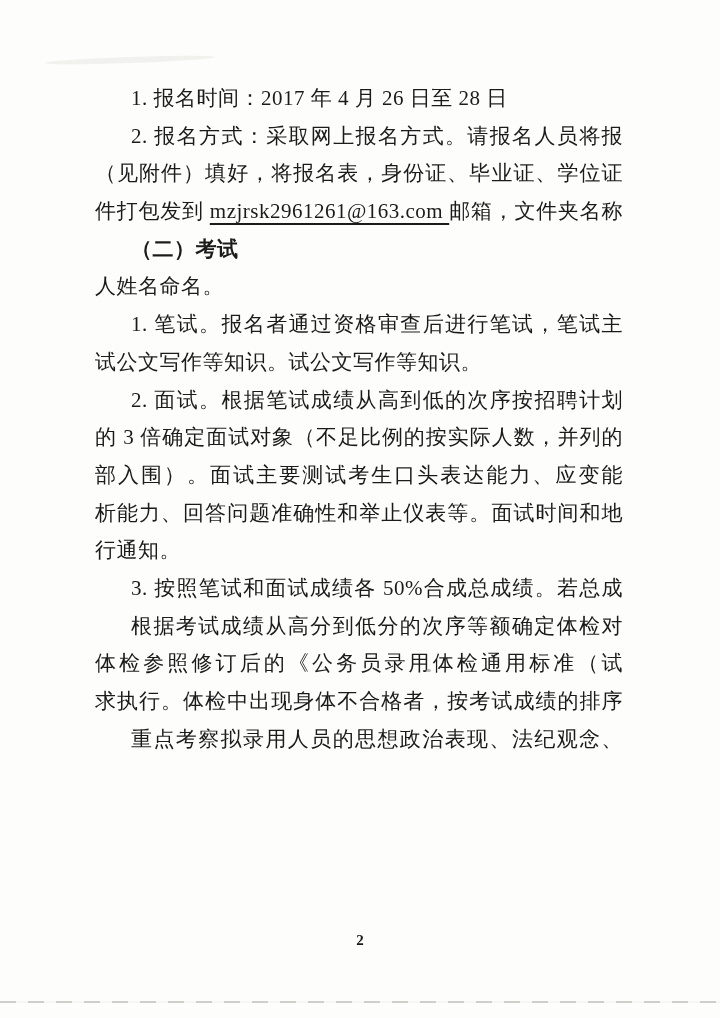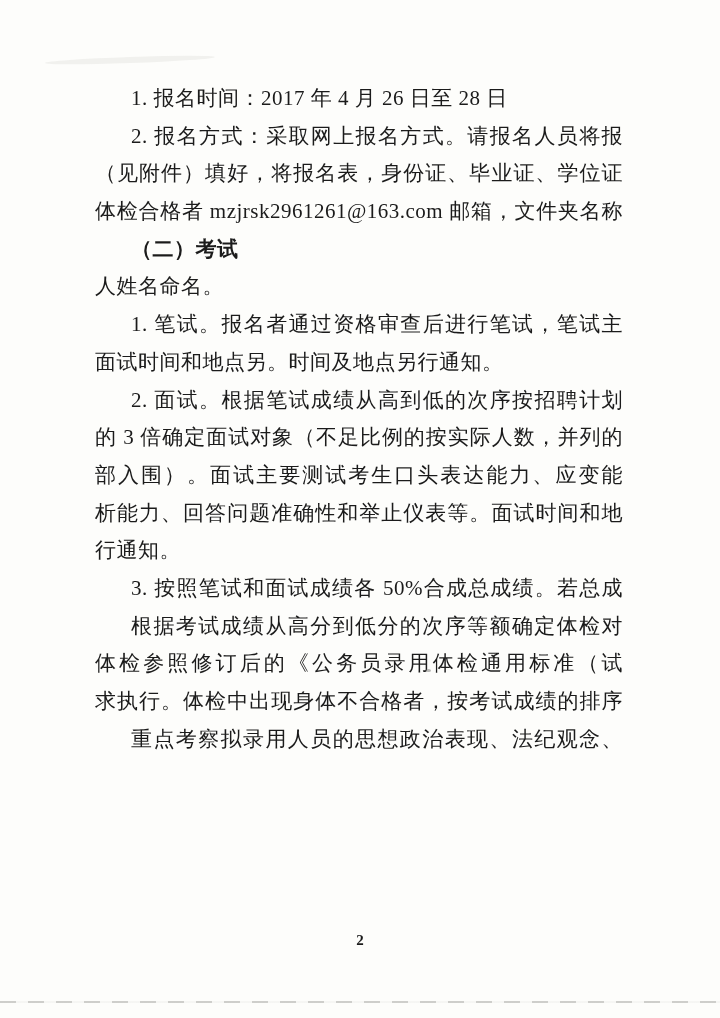--- a/index.html
+++ b/index.html
@@ -35,20 +35,21 @@
     text-align: justify;
     text-align-last: justify;
   }
   .line.indent {
     text-indent: 36px;
   }
   .line.bold {
     font-weight: bold;
   }
   .u {
+    text-decoration: underline;
     text-underline-offset: 5px;
     text-decoration-thickness: 1.5px;
   }
   .pagenum {
     position: absolute;
     top: 932px;
     left: 0;
     width: 720px;
     text-align: center;
     font-size: 15px;
@@ -89,25 +90,25 @@
 </style>
 </head>
 <body>
 
 <div class="sheet" style="background: rgb(253, 253, 251);">
   <div class="smudge-top"></div>
   <div class="textblock" style="color: rgb(27, 27, 27);">
       <div class="line indent"><span>1. 报名时间：2017 年 4 月 26 日至 28 日</span></div>
       <div class="line fill indent"><span>2. 报名方式：采取网上报名方式。请报名人员将报名表</span></div>
       <div class="line fill"><span>（见附件）填好，将报名表，身份证、毕业证、学位证扫描</span></div>
-      <div class="line fill"><span>体检合格者 </span><span class="u">mzjrsk2961261@163.com </span><span>邮箱，文件夹名称以个</span></div>
+      <div class="line fill"><span>件打包发到 </span><span class="u">mzjrsk2961261@163.com </span><span>邮箱，文件夹名称以个</span></div>
       <div class="line bold indent"><span>（二）考试</span></div>
       <div class="line"><span>人姓名命名。</span></div>
       <div class="line fill indent"><span>1. 笔试。报名者通过资格审查后进行笔试，笔试主要测</span></div>
-      <div class="line"><span>面试时间和地点另。时间及地点另行通知。</span></div>
+      <div class="line"><span>试公文写作等知识。试公文写作等知识。</span></div>
       <div class="line fill indent"><span>2. 面试。根据笔试成绩从高到低的次序按招聘计划人数</span></div>
       <div class="line fill"><span>的 3 倍确定面试对象（不足比例的按实际人数，并列的则全</span></div>
       <div class="line fill"><span>部入围）。面试主要测试考生口头表达能力、应变能力、分</span></div>
       <div class="line fill"><span>析能力、回答问题准确性和举止仪表等。面试时间和地点另</span></div>
       <div class="line"><span>行通知。</span></div>
       <div class="line fill indent"><span>3. 按照笔试和面试成绩各 50%合成总成绩。若总成绩相</span></div>
       <div class="line fill indent"><span>根据考试成绩从高分到低分的次序等额确定体检对象。</span></div>
       <div class="line fill"><span>体检参照修订后的《公务员录用体检通用标准（试行）》要</span></div>
       <div class="line fill"><span>求执行。体检中出现身体不合格者，按考试成绩的排序依次</span></div>
       <div class="line fill indent"><span>重点考察拟录用人员的思想政治表现、法纪观念、职业</span></div>

